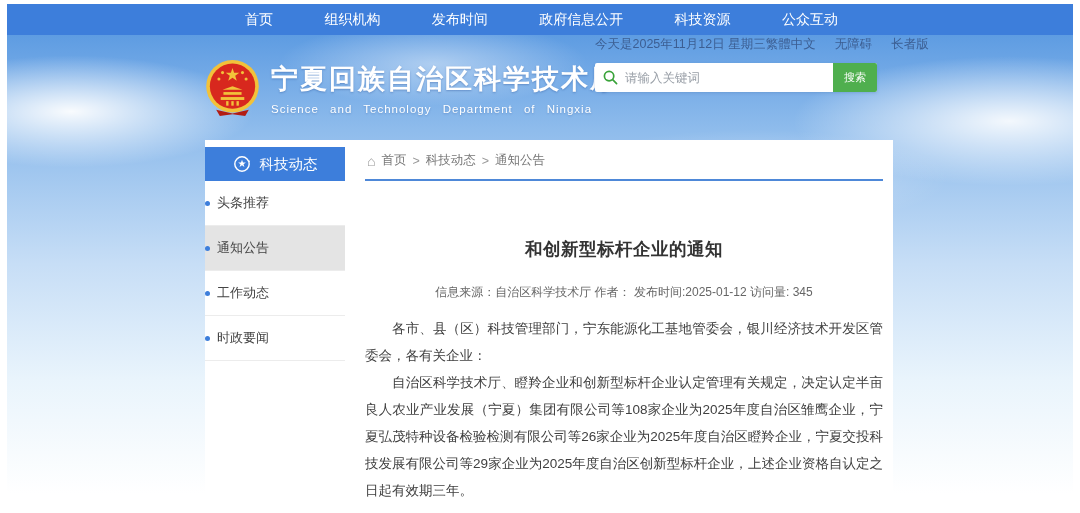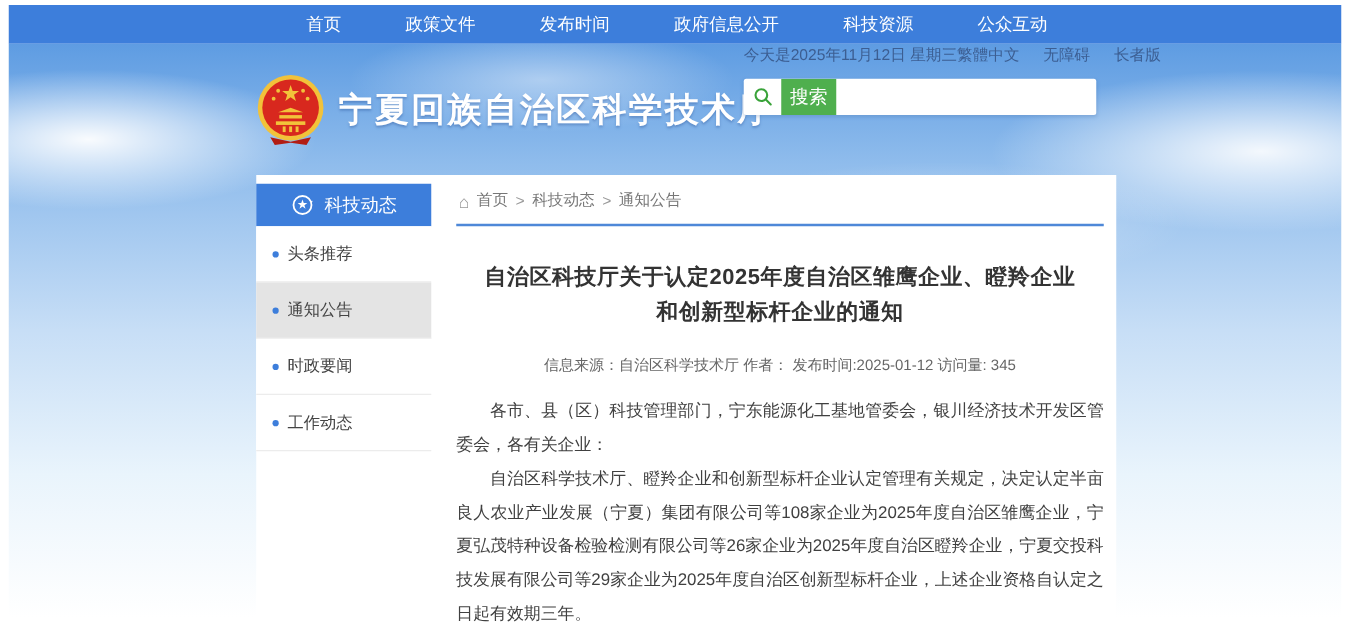--- a/index.html
+++ b/index.html
@@ -35,33 +35,33 @@
 
   .header-right { position:absolute; left:588px; top:1px; width:282px; }
   .date-row { display:flex; align-items:center; font-size:12.5px; color:var(--header-link,#3c5e92); }
   .date-text { white-space:nowrap; }
   .quick-links { margin-left:auto; display:flex; gap:19px; }
   .quick-link { color:var(--header-link,#3c5e92); text-decoration:none; cursor:pointer; white-space:nowrap; }
   .search-row { margin-top:10px; height:29px; display:flex; background:#fff; border-radius:2px; overflow:hidden; box-shadow:0 1px 3px rgba(60,100,160,.25); }
   .search-icon { width:30px; display:flex; align-items:center; justify-content:center; }
   .search-input { flex:1; border:none; outline:none; font-size:12.5px; color:#333; padding-right:6px; font-family:inherit; }
   .search-input::placeholder { color:#9aa0a8; }
-  .search-button { width:44px; border:none; background:var(--accent-green,#4faf4e); color:#fff; font-size:15px; cursor:pointer; font-family:inherit; }
+  .search-button { width:44px; border:none; background:var(--accent-green,#4faf4e); color:#fff; font-size:11px; cursor:pointer; font-family:inherit; }
 
   
   .content { position:absolute; left:198px; right:180px; top:105px; bottom:0; background:#fff; }
 
   .sidebar { position:absolute; left:0; top:7px; width:140px; }
   .sidebar-header {
     height:34px; background:var(--nav-blue,#3d7edb); color:#fff;
     display:flex; align-items:center; justify-content:center; gap:9px; font-size:14.5px; cursor:pointer;
   }
   .sidebar-menu { list-style:none; }
   .sidebar-item {
-    height:45px; display:flex; align-items:center; gap:7px; padding-left:13px;
+    height:45px; display:flex; align-items:center; gap:7px; padding-left:0;
     font-size:13px; color:#444; border-bottom:1px solid #ececec; cursor:pointer; background:#fff;
   }
   .sidebar-item.active { background:var(--active-item-bg,#e4e4e4); }
   .dot { width:5px; height:5px; border-radius:50%; background:var(--nav-blue,#3d7edb); flex:0 0 auto; }
 
   .main { position:absolute; left:160px; right:10px; top:7px; }
   .breadcrumb {
     display:flex; align-items:center; gap:6px; font-size:12.5px; color:#888;
     padding:5px 0 10px 2px; border-bottom:2px solid var(--divider-blue,#4e88d8);
   }
@@ -75,21 +75,21 @@
   .article-body { margin-top:14px; font-size:13.5px; color:#404040; line-height:27px; text-align:justify; }
   .article-body p { text-indent:2em; }
 </style>
 </head>
 <body>
 
 <div class="page">
 
   <nav class="topnav">
     <a class="nav-item">首页</a>
-    <a class="nav-item">政策文件</a>
+    <a class="nav-item">组织机构</a>
     <a class="nav-item">发布时间</a>
     <a class="nav-item">政府信息公开</a>
     <a class="nav-item">科技资源</a>
     <a class="nav-item">公众互动</a>
   </nav>
 
   <div class="sky">
 
     <div class="brand">
       <svg class="emblem" viewBox="0 0 60 64">
@@ -103,39 +103,41 @@
         <circle cx="45" cy="22" r="1.7" fill="#f2c23a"></circle>
         <rect x="17" y="42" width="26" height="3.2" fill="#f2c23a"></rect>
         <rect x="20" y="36.5" width="20" height="3" fill="#f2c23a"></rect>
         <path d="M19 34 L30 30 L41 34 Z" fill="#f2c23a"></path>
         <rect x="23" y="46.5" width="2.6" height="5" fill="#f2c23a"></rect>
         <rect x="28.7" y="46.5" width="2.6" height="5" fill="#f2c23a"></rect>
         <rect x="34.4" y="46.5" width="2.6" height="5" fill="#f2c23a"></rect>
       </svg>
       <div>
         <div class="site-title">宁夏回族自治区科学技术厅</div>
+        <div class="site-subtitle">Science and Technology Department of Ningxia</div>
       </div>
     </div>
 
     <div class="header-right">
       <div class="date-row">
         <span class="date-text">今天是2025年11月12日 星期三</span>
         <span class="quick-links">
           <a class="quick-link">繁體中文</a>
           <a class="quick-link">无障碍</a>
           <a class="quick-link">长者版</a>
         </span>
       </div>
       <div class="search-row">
         <span class="search-icon">
           <svg width="15" height="15" viewBox="0 0 16 16">
               <circle cx="6.5" cy="6.5" r="5" fill="none" stroke="#3aa33a" stroke-width="1.8"></circle>
               <line x1="10.3" y1="10.3" x2="14.5" y2="14.5" stroke="#3aa33a" stroke-width="1.8" stroke-linecap="round"></line>
             </svg>
         </span>
+        <input class="search-input" type="text" placeholder="请输入关键词" style="">
         <button class="search-button">搜索</button>
       </div>
     </div>
 
     <div class="content">
 
       <aside class="sidebar">
         <div class="sidebar-header">
           <svg width="18" height="18" viewBox="0 0 20 20">
               <circle cx="10" cy="10" r="8" fill="none" stroke="#fff" stroke-width="1.6"></circle>
@@ -148,42 +150,42 @@
           <li class="sidebar-item">
             <span class="dot"></span>
             <span>头条推荐</span>
           </li>
           <li class="sidebar-item active">
             <span class="dot"></span>
             <span>通知公告</span>
           </li>
           <li class="sidebar-item">
             <span class="dot"></span>
+            <span>工作动态</span>
+          </li>
+          <li class="sidebar-item">
+            <span class="dot"></span>
             <span>时政要闻</span>
-          </li>
-          <li class="sidebar-item">
-            <span class="dot"></span>
-            <span>工作动态</span>
           </li>
         </ul>
       </aside>
 
       <div class="main">
 
         <div class="breadcrumb">
           <span class="home-icon">⌂</span>
           <a class="crumb">首页</a>
           <span class="crumb-sep">&gt;</span>
           <a class="crumb">科技动态</a>
           <span class="crumb-sep">&gt;</span>
           <a class="crumb">通知公告</a>
         </div>
 
         <h1 class="article-title">
-          <span>自治区科技厅关于认定2025年度自治区雏鹰企业、瞪羚企业</span><br>
+          <br>
           <span>和创新型标杆企业的通知</span>
         </h1>
 
         <div class="article-meta">
           <span>信息来源：自治区科学技术厅</span>
           <span>作者：</span>
           <span>发布时间:2025-01-12</span>
           <span>访问量: 345</span>
         </div>
 

